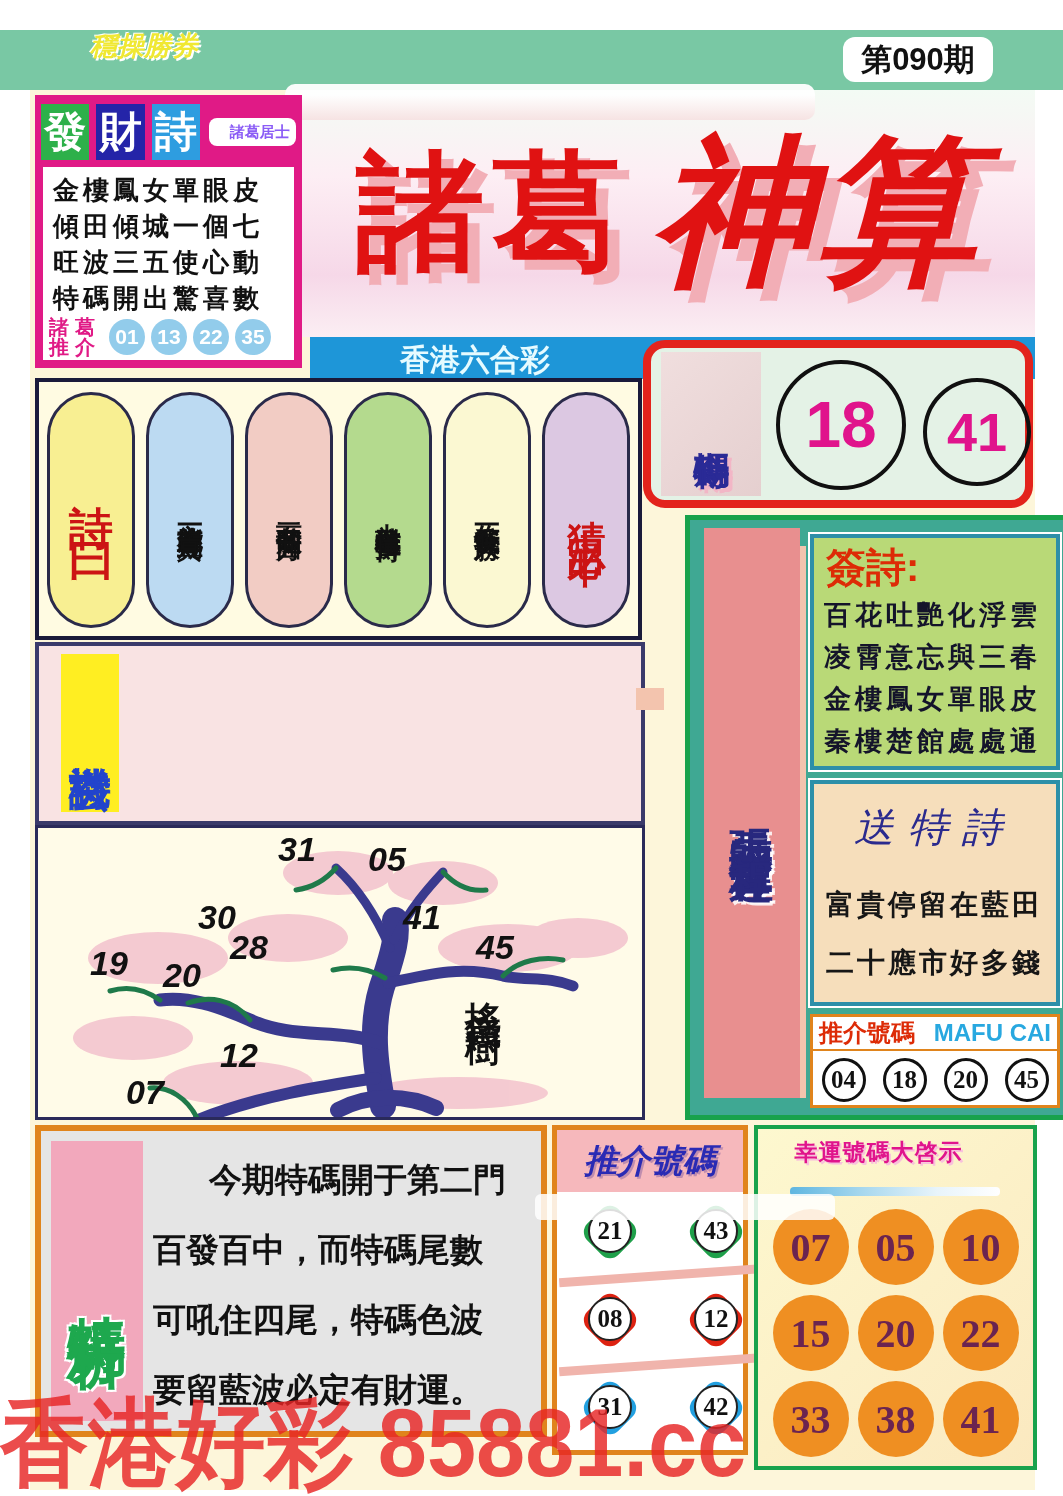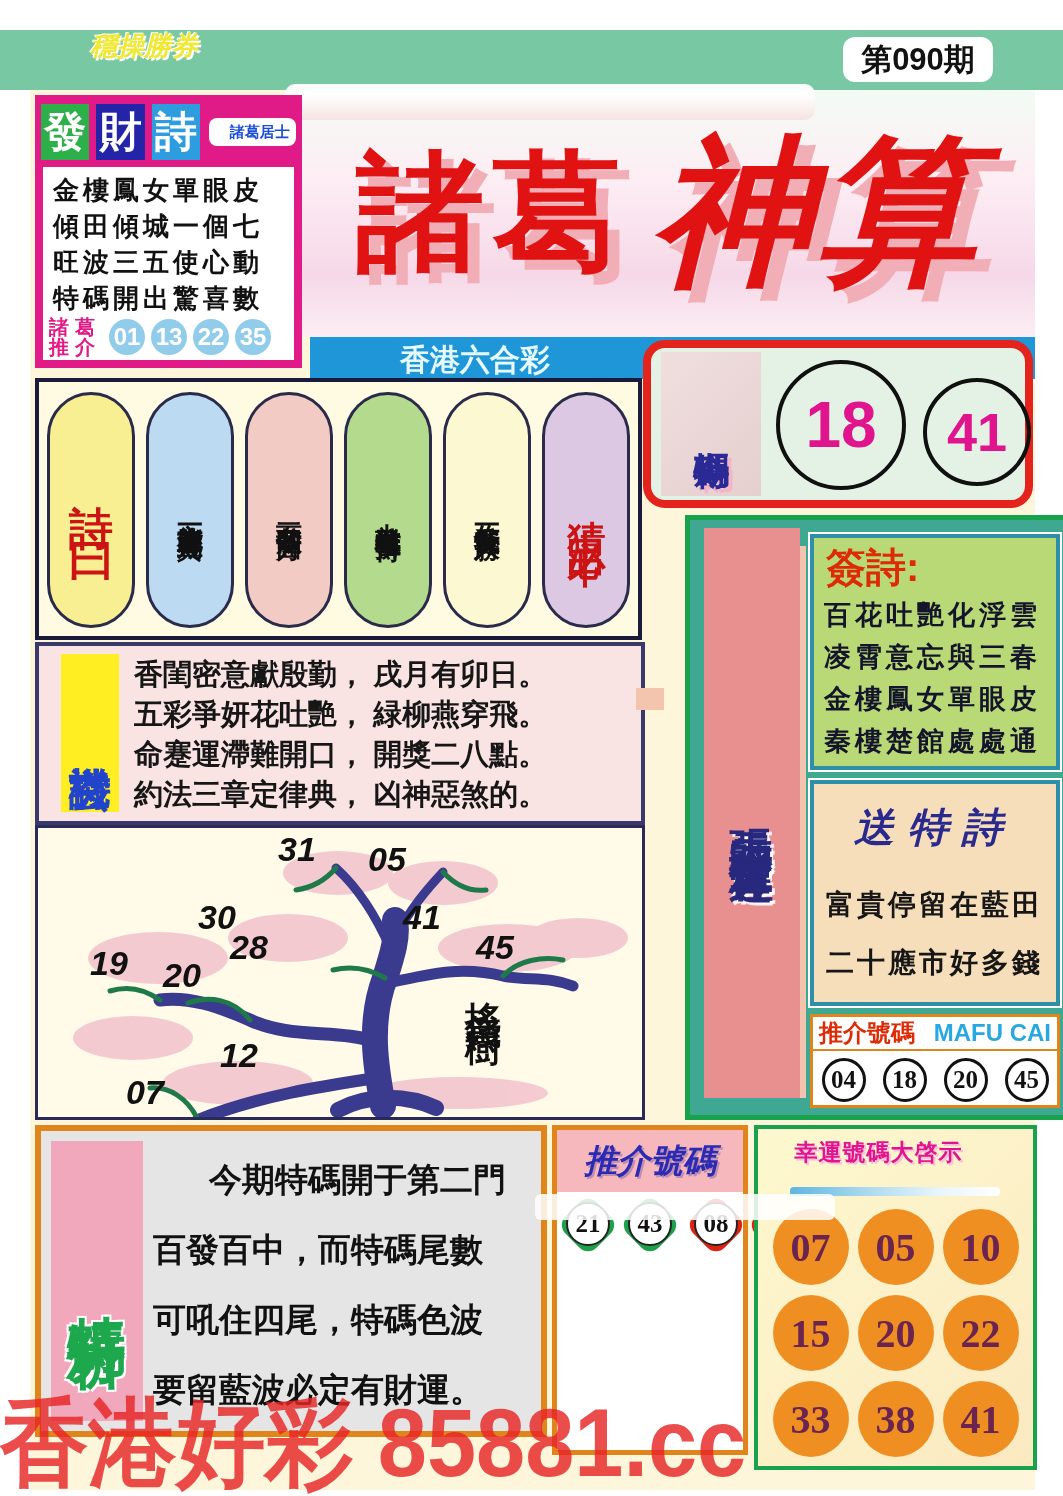--- a/index.html
+++ b/index.html
@@ -55,32 +55,32 @@
   .sp-c1 .sp-n{font-size:64px;} .sp-c2 .sp-n{font-size:54px;}
 
   
   .facai-box{left:35px;top:95px;width:267px;height:273px;background:#e01a86;}
   .facai-titlerow{left:6px;top:6px;width:255px;height:62px;display:flex;align-items:center;gap:7px;}
   .fc-sq{width:56px;height:56px;display:flex;align-items:center;justify-content:center;
       font-family:"Liberation Sans",sans-serif;font-weight:bold;font-size:42px;color:#fff;}
   .fc-sq.g{background:#2db04a;} .fc-sq.n{background:#2424a8;} .fc-sq.b{background:#2e9de0;}
   .fc-badge{margin-left:2px;width:84px;height:28px;background:#ffffff;border-radius:8px;
       display:flex;align-items:center;justify-content:center;
-      font-weight:bold;font-size:15px;color:#1d4ed8;padding-left:14px;}
+      font-weight:bold;font-size:15px;color:#8b5cf6;padding-left:14px;}
   .facai-inner{left:8px;top:72px;width:251px;height:193px;background:#ffffff;}
   .fc-poem{position:absolute;left:10px;top:6px;width:235px;}
   .fc-line{display:block;font-weight:bold;font-size:26px;color:#111;letter-spacing:4px;
       line-height:36px;white-space:nowrap;}
   .fc-rec{position:absolute;left:4px;top:150px;width:245px;height:40px;display:flex;align-items:center;}
   .fc-reclabel{width:56px;line-height:1;font-weight:bold;font-size:20px;color:#e01a86;
       letter-spacing:6px;text-align:center;}
   .fc-reclabel span{display:block;}
   .fc-ball{width:36px;height:36px;margin-left:6px;border-radius:50%;background:#92cceb;
       display:flex;align-items:center;justify-content:center;
-      font-family:"Liberation Sans",sans-serif;font-weight:bold;font-size:24px;color:#ffffff;}
+      font-family:"Liberation Sans",sans-serif;font-weight:bold;font-size:21px;color:#ffffff;}
 
   
   .capsule-box{left:35px;top:378px;width:607px;height:262px;background:#fffbe2;
       border:4px solid #1a1a3a;box-sizing:border-box;}
   .capsule{position:absolute;top:10px;width:88px;height:236px;border:3px solid #2a2a4a;
       border-radius:46px;box-sizing:border-box;display:flex;align-items:center;justify-content:center;
       writing-mode:vertical-rl;text-orientation:upright;font-weight:bold;color:#111;}
   .cap1{left:8px;background:#f8ef92;font-size:44px;color:#cc1414;letter-spacing:40px;}
   .cap2{left:107px;background:#bcdaf2;font-size:26px;letter-spacing:2px;}
   .cap3{left:206px;background:#f2ccc4;font-size:26px;letter-spacing:2px;}
@@ -117,21 +117,21 @@
       letter-spacing:4px;text-shadow:3px 3px 0 rgba(255,255,255,.85);}
   .qianshi-box{left:120px;top:14px;width:250px;height:236px;background:#b9d977;
       border:4px solid #2d8fa8;box-shadow:0 0 0 2px #ffffff;box-sizing:border-box;}
   .qs-title{left:12px;top:2px;font-family:"Liberation Sans",sans-serif;font-weight:bold;
       font-size:40px;color:#dd2b06;}
   .qs-lines{left:10px;top:56px;width:230px;}
   .qs-line{display:block;font-weight:bold;font-size:27px;color:#14142a;line-height:42px;
       letter-spacing:4px;white-space:nowrap;}
   .songte-box{left:120px;top:260px;width:250px;height:226px;background:#f6debb;
       border:4px solid #2d8fa8;box-shadow:0 0 0 2px #ffffff;box-sizing:border-box;}
-  .st-title{left:0;top:16px;width:242px;text-align:center;font-weight:bold;font-style:italic;
+  .st-title{left:0;top:16px;width:242px;text-align:center;font-weight:normal;font-style:italic;
       font-size:40px;color:#2a2a8e;letter-spacing:14px;}
   .st-lines{left:12px;top:92px;width:225px;}
   .st-line{display:block;font-weight:bold;font-size:28px;color:#161616;line-height:58px;
       letter-spacing:3px;white-space:nowrap;}
   .mafu-box{left:120px;top:494px;width:250px;height:94px;background:#ffffff;
       border:3px solid #e0841c;box-sizing:border-box;}
   .mafu-head{left:0;top:0;width:244px;height:34px;border-bottom:2px solid #e0841c;
       display:flex;align-items:center;justify-content:space-between;padding:0 6px;box-sizing:border-box;}
   .mafu-label{font-family:"Liberation Sans",sans-serif;font-weight:bold;font-size:24px;color:#dd2b06;}
   .mafu-brand{font-family:"Liberation Sans",sans-serif;font-weight:bold;font-size:24px;color:#28a8e0;}
@@ -153,21 +153,21 @@
   .an-lines{left:112px;top:14px;width:385px;}
   .an-line{display:block;font-weight:bold;font-size:33px;color:#111;line-height:70px;white-space:nowrap;}
   .an-line:first-child{padding-left:56px;}
 
   .recommend-box{left:552px;top:1125px;width:196px;height:330px;background:#ffffff;
       border:5px solid #e0841c;box-sizing:border-box;}
   .rc-head{left:0;top:0;width:186px;height:62px;background:#f6b8bc;
       display:flex;align-items:center;justify-content:center;}
   .rc-title{font-family:"Liberation Sans",sans-serif;font-weight:bold;font-style:italic;
       font-size:33px;color:#2a2ab4;text-shadow:2px 2px 0 rgba(90,60,150,.35);}
-  .rc-body{left:0;top:62px;width:212px;height:256px;display:flex;flex-direction:row;
+  .rc-body{left:0;top:62px;width:212px;height:256px;display:flex;flex-direction:column;
       justify-content:space-evenly;}
   .rc-row{display:flex;justify-content:space-around;align-items:center;height:66px;}
   .rc-stripe{height:9px;margin:0 2px;background:#f0b4ac;transform:rotate(-4deg);}
   .badge{position:relative;width:62px;height:58px;}
   .badge .bg{position:absolute;left:9px;top:7px;width:44px;height:44px;border-radius:12px;
       transform:rotate(45deg);}
   .badge.green .bg{background:#1fa04a;} .badge.red .bg{background:#dd2211;} .badge.blue .bg{background:#22a0e0;}
   .badge .num{position:absolute;left:9px;top:6px;width:44px;height:44px;background:#ffffff;
       border:2px solid #222;border-radius:50%;box-sizing:border-box;
       display:flex;align-items:center;justify-content:center;font-weight:bold;font-size:25px;color:#111;}
@@ -258,26 +258,20 @@
     <div class="capsule cap1">詩曰</div>
     <div class="capsule cap2">方能勝得一期真</div>
     <div class="capsule cap3">三面楚歌四方面</div>
     <div class="capsule cap4">力敵群雄奮拼博</div>
     <div class="capsule cap5">你爭我奪一人勝</div>
     <div class="capsule cap6">猜中必中</div>
   </div>
 
   <div class="abs xuanji-box">
     <div class="abs xj-label">玄機詩</div>
-    <div class="abs xj-lines">
-      <span class="xj-line">香閨密意獻殷勤， 戌月有卯日。</span>
-      <span class="xj-line">五彩爭妍花吐艷， 緑柳燕穿飛。</span>
-      <span class="xj-line">命蹇運滯難開口， 開獎二八點。</span>
-      <span class="xj-line">約法三章定律典， 凶神惡煞的。</span>
-    </div>
   </div>
   <div class="abs smudge3"></div>
 
   <div class="abs tree-box">
     <svg width="604" height="289" viewBox="0 0 604 289">
       <g fill="#f3c2cd" opacity="0.85">
         <ellipse cx="120" cy="130" rx="70" ry="26"></ellipse>
         <ellipse cx="95" cy="210" rx="60" ry="22"></ellipse>
         <ellipse cx="200" cy="255" rx="75" ry="22"></ellipse>
         <ellipse cx="250" cy="110" rx="60" ry="24"></ellipse>

